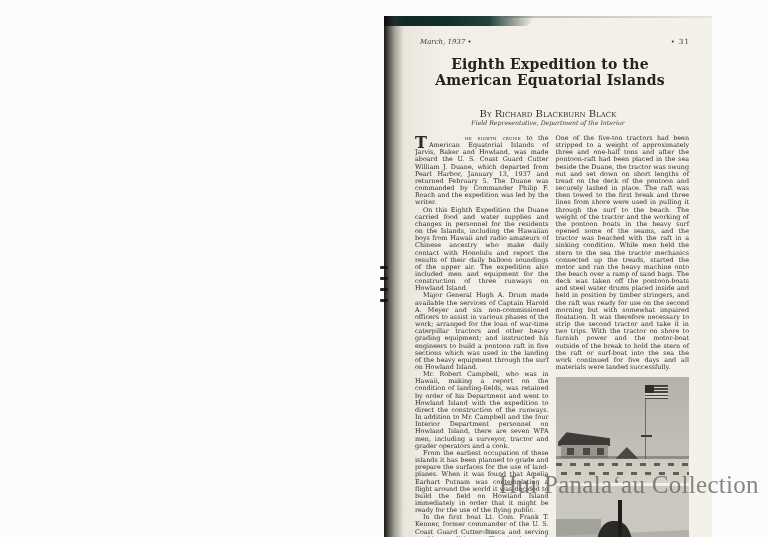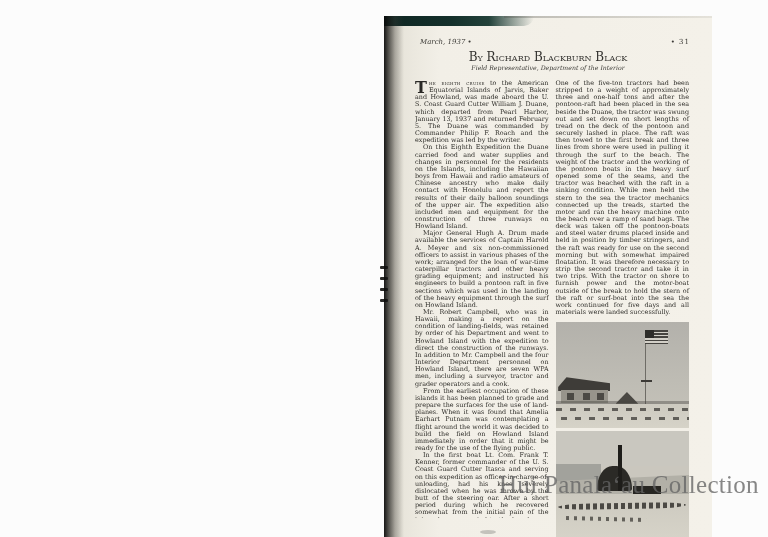--- a/index.html
+++ b/index.html
@@ -37,31 +37,31 @@
     font-size:7px; color:#3a3935;
   }
   .pg-date { font-style:italic; }
   .pg-num { letter-spacing:1px; }
 
   
   .title {
     margin:10px 26px 0 30px; text-align:center;
     font-size:14px; font-weight:bold; color:#232220; letter-spacing:.2px;
   }
-  .byline { margin-top:4px; text-align:center; font-variant:small-caps; font-size:12px; color:#33322f; }
+  .byline { margin-top:20px; text-align:center; font-variant:small-caps; font-size:10px; color:#33322f; }
   .byline-role { text-align:center; font-style:italic; font-size:6.2px; color:#3a3935; }
 
   
   .cols { display:flex; gap:7px; margin:9px 23px 0 31px; }
   .col { flex:1; font-size:6.4px; line-height:7.15px; text-align:justify; color:#2c2b27; }
   .col-left { height:438px; overflow:hidden; }
   .col p { text-indent:8px; margin:0; }
   .col p.no-indent { text-indent:0; }
   .dropcap { float:left; font-size:16px; line-height:13px; padding:1px 2px 0 0; font-weight:bold; color:#2a2926; }
-  .lead-caps { font-variant:small-caps; letter-spacing:.3px; }
+  .lead-caps { font-variant:small-caps; letter-spacing:.3px;margin-left:36px; }
 
   
   .figure { margin-top:6px; }
   .photo { position:relative; width:100%; overflow:hidden; }
   .photo-upper { height:106px; background:linear-gradient(180deg,#b3b1ab 0%, #bebcb4 55%, #c6c3ba 100%); }
   .photo-gap { height:3px; background:#f2efe7; }
   .photo-lower { height:116px; background:#cac7be; }
 
   
   .flagpole { position:absolute; left:67%; top:10%; width:1.5px; height:78%; background:#6e6c66; }
@@ -136,20 +136,21 @@
 
   <div class="page">
     <div class="top-band"></div>
     <div class="top-edge-line"></div>
 
     <div class="pg-header">
       <span class="pg-date">March, 1937 •</span>
       <span class="pg-num">• 31</span>
     </div>
 
+    <div class="title">Eighth Expedition to the American Equatorial Islands</div>
     <div class="byline">By Richard Blackburn Black</div>
     <div class="byline-role">Field Representative, Department of the Interior</div>
 
     <div class="cols">
 
       <div class="col col-left">
         <p class="no-indent"><span class="dropcap">T</span><span class="lead-caps">he eighth cruise</span><span> to the American Equatorial Islands of Jarvis, Baker and Howland, was made aboard the U. S. Coast Guard Cutter William J. Duane, which departed from Pearl Harbor, January 13, 1937 and returned February 5. The Duane was commanded by Commander Philip F. Roach and the expedition was led by the writer.</span></p>
         <p>On this Eighth Expedition the Duane carried food and water supplies and changes in personnel for the residents on the Islands, including the Hawaiian boys from Hawaii and radio amateurs of Chinese ancestry who make daily contact with Honolulu and report the results of their daily balloon soundings of the upper air. The expedition also included men and equipment for the construction of three runways on Howland Island.</p>
         <p>Major General Hugh A. Drum made available the services of Captain Harold A. Meyer and six non-commissioned officers to assist in various phases of the work; arranged for the loan of war-time caterpillar tractors and other heavy grading equipment; and instructed his engineers to build a pontoon raft in five sections which was used in the landing of the heavy equipment through the surf on Howland Island.</p>
         <p>Mr. Robert Campbell, who was in Hawaii, making a report on the condition of landing-fields, was retained by order of his Department and went to Howland Island with the expedition to direct the construction of the runways. In addition to Mr. Campbell and the four Interior Department personnel on Howland Island, there are seven WPA men, including a surveyor, tractor and grader operators and a cook.</p>

